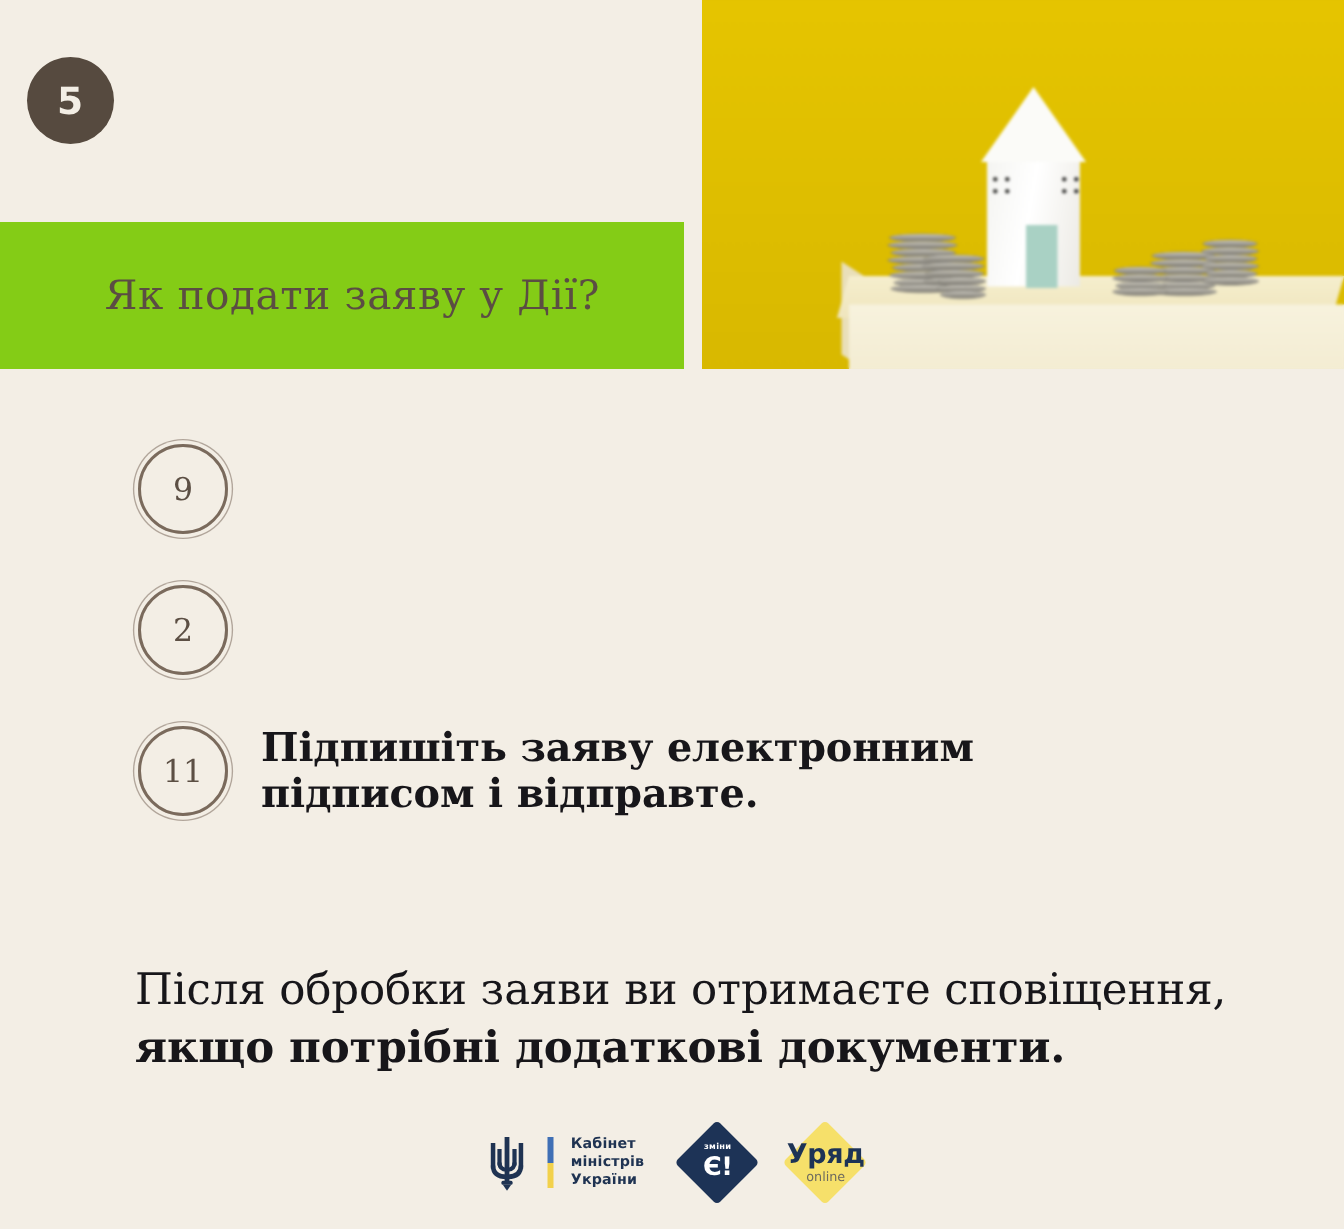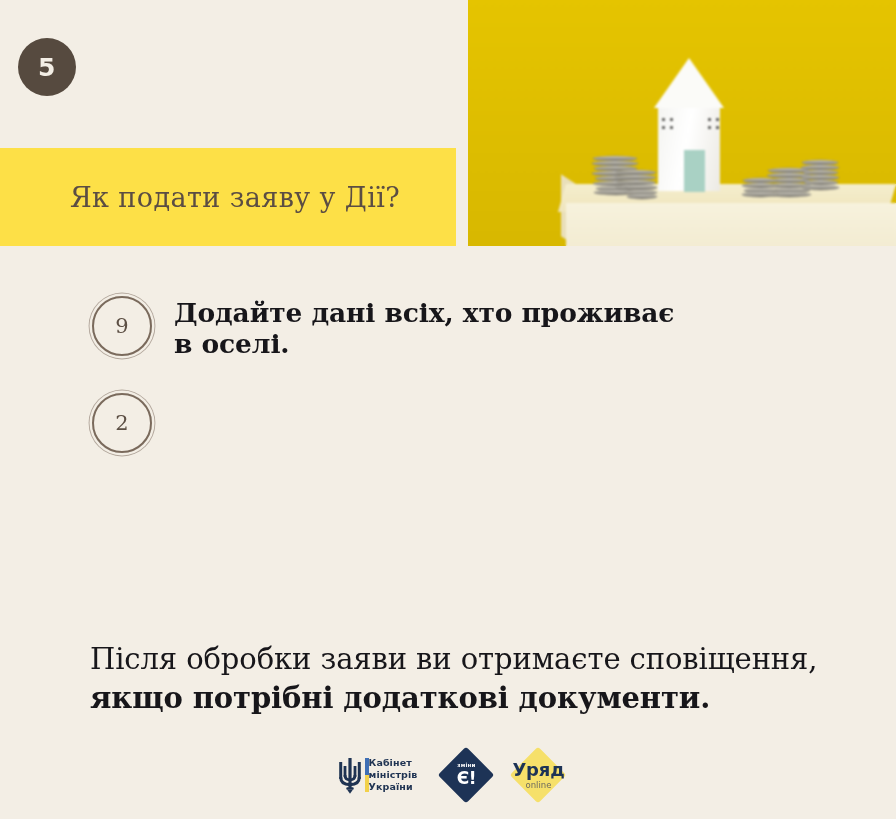--- a/index.html
+++ b/index.html
@@ -35,21 +35,21 @@
     font-family: "DejaVu Sans", sans-serif;
     font-size: 25px;
     font-weight: 700;
     letter-spacing: .5px;
   }
 
   .title-band {
     position: absolute;
     left: 0; top: 148px;
     width: 456px; height: 98px;
-    background: #fde047;
+    background: #84cc16;
     display: flex;
     align-items: center;
     justify-content: center;
   }
   .title-band .title-text {
     color: #5b4d43;
     font-size: 27px;
     font-family: "DejaVu Serif", serif;
     letter-spacing: .4px;
     white-space: nowrap;
@@ -202,21 +202,21 @@
     left: 0; top: 752px;
     width: 896px;
     display: flex;
     align-items: center;
     justify-content: center;
     gap: 26px;
   }
   .logo-kmu {
     display: flex;
     align-items: center;
-    gap: 0;
+    gap: 12px;
   }
   .tryzub { width: 30px; height: 38px; display:block; }
   .kmu-bar {
     width: 4px; height: 34px;
     background: linear-gradient(180deg,#3f6fb5 0%, #3f6fb5 50%, #f2d14b 50%, #f2d14b 100%);
   }
   .kmu-text {
     font-family: "DejaVu Sans", sans-serif;
     font-size: 9.5px;
     font-weight: 700;
@@ -345,28 +345,31 @@
     <div class="coin" style="left:334px;top:185px;width:37px;"></div>
 
     <div class="blurmask"></div>
   </div>
 </div>
 
 <div class="steps">
 
   <div class="step-row row-1">
     <div class="step-circle">9</div>
-    <div class="step-text">Додайте дані всіх, хто проживає
-в оселі.</div>
   </div>
 
   <div class="step-row row-2">
     <div class="step-circle">2</div>
   </div>
 
+  <div class="step-row row-3">
+    <div class="step-circle">11</div>
+    <div class="step-text">Підпишіть заяву електронним
+підписом і відправте.</div>
+  </div>
 </div>
 
 <div class="outro">
   <div>Після обробки заяви ви отримаєте сповіщення,</div>
   <div class="strong">якщо потрібні додаткові документи.</div>
 </div>
 
 <div class="footer">
 
   <div class="logo-kmu">

